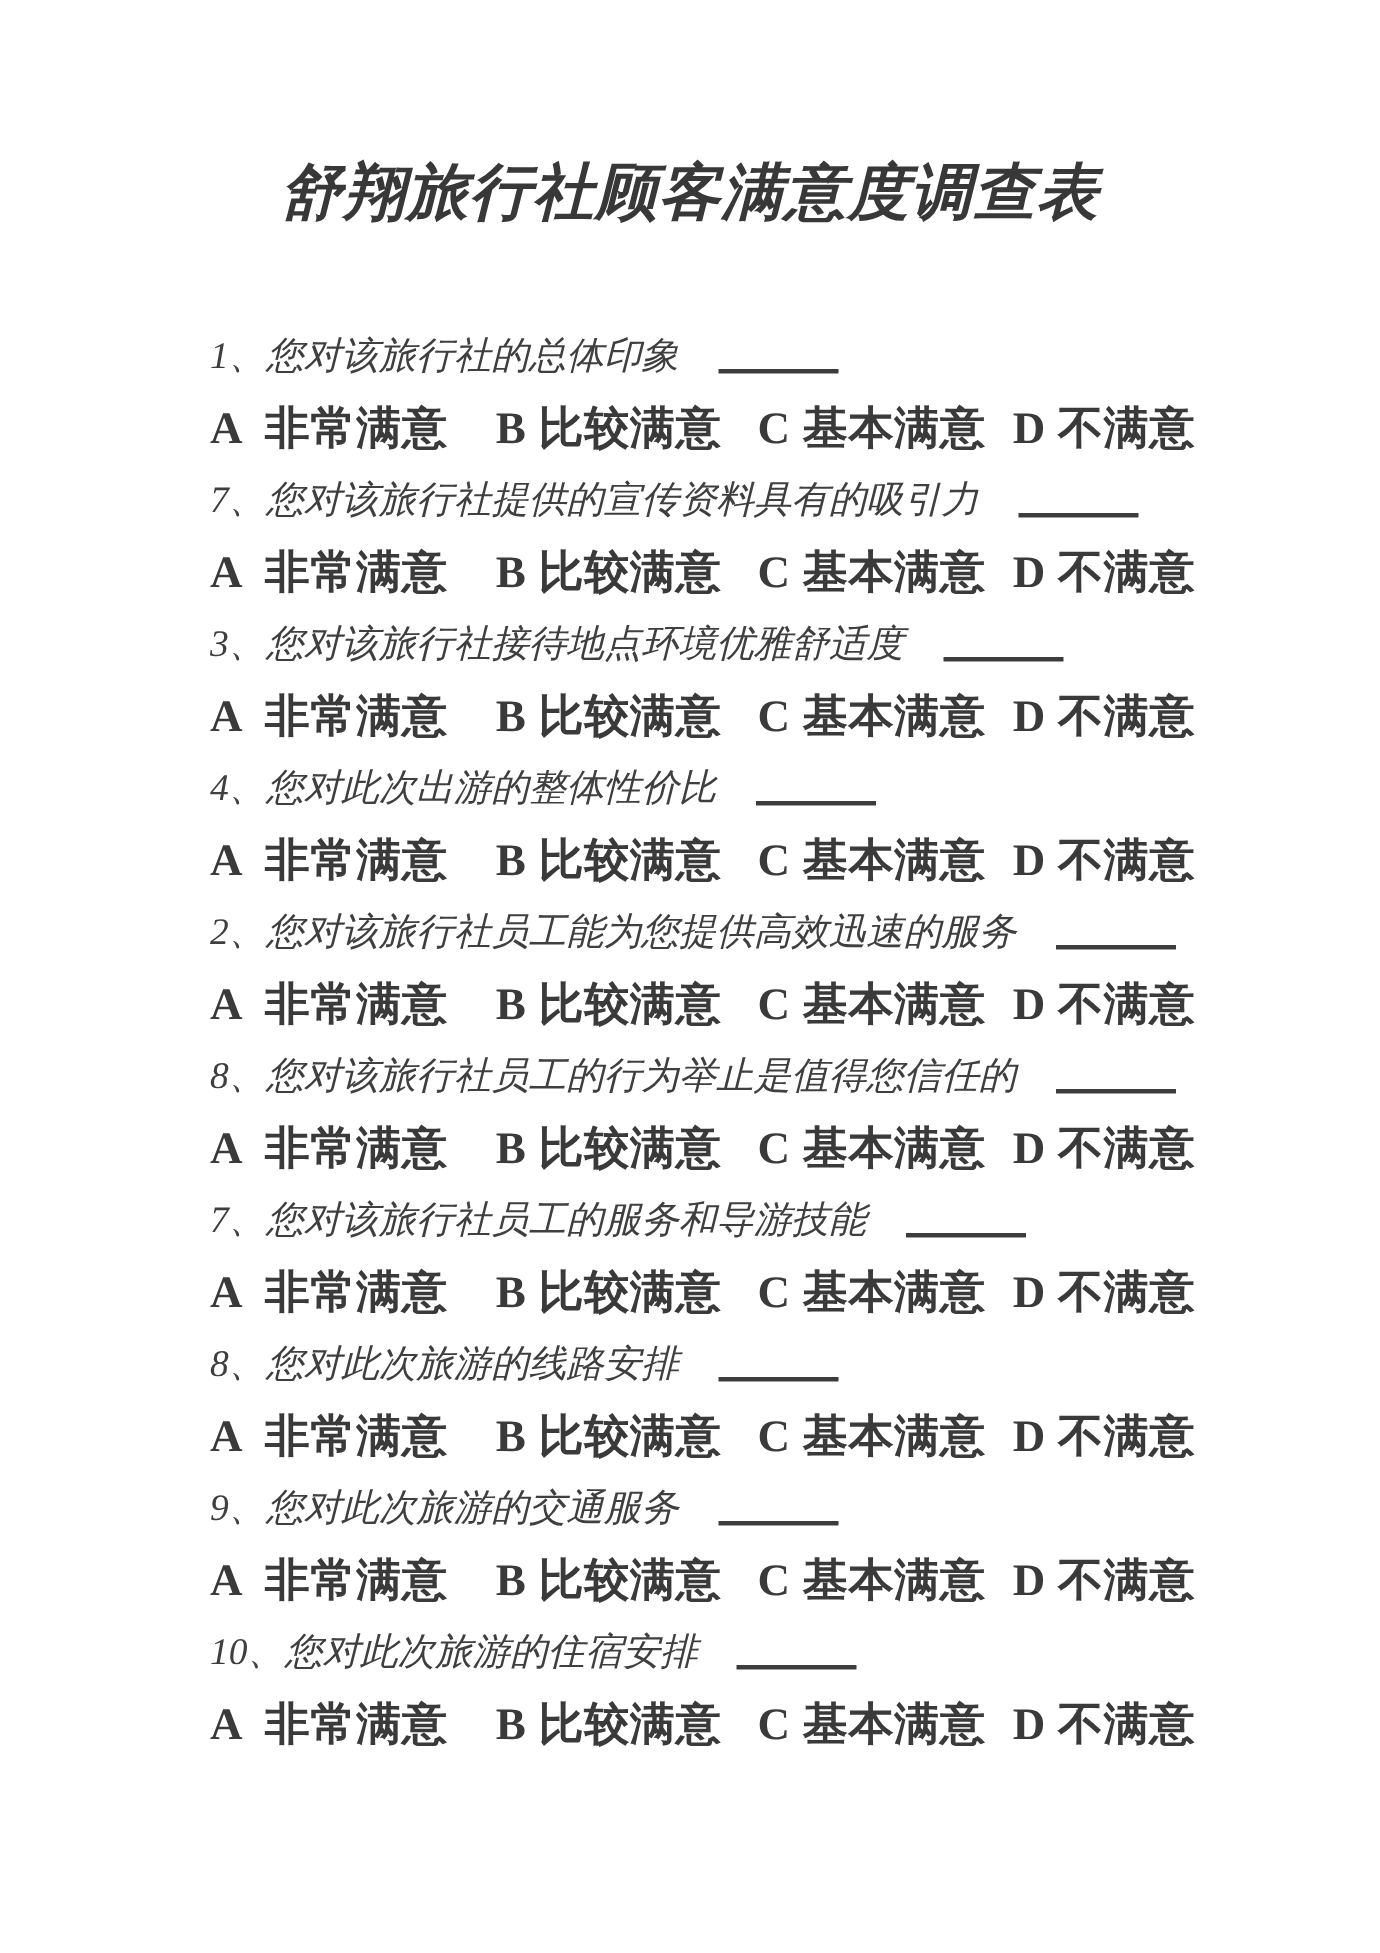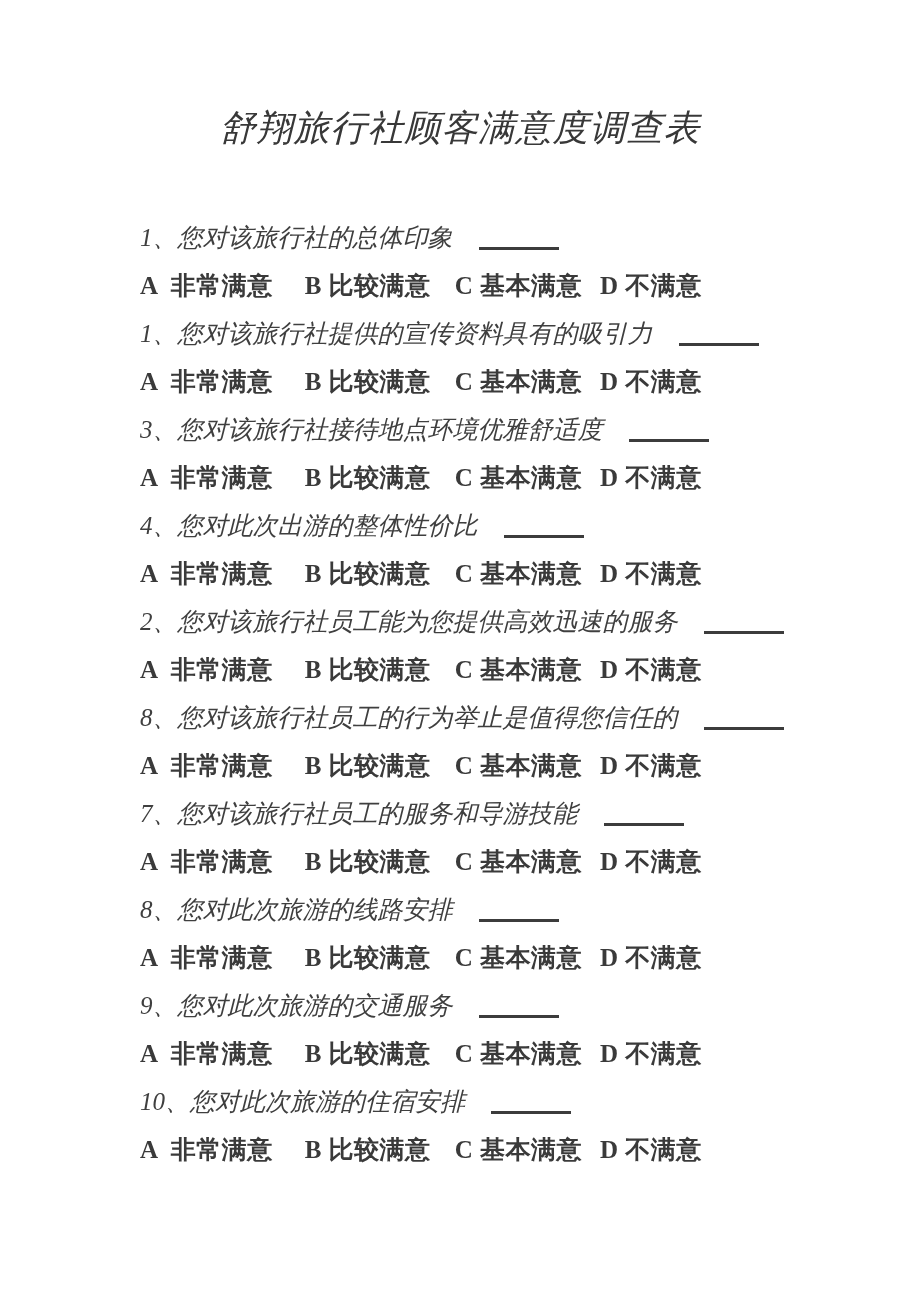--- a/index.html
+++ b/index.html
@@ -17,22 +17,22 @@
   .page {
     width: 920px;
     height: 1302px;
     box-sizing: border-box;
     background: #ffffff;
   }
   .doc-title {
     padding-top: 96px;
     line-height: 64px;
     text-align: center;
-    font-size: 36px;
-    font-weight: normal;
+    font-size: 41px;
+    font-weight: bold;
     font-style: italic;
     color: #383838;
     letter-spacing: 1px;
     font-family: "Liberation Serif", "DejaVu Serif", serif;
   }
   .content {
     margin-top: 54px;
     padding-left: 140px;
   }
   .q-line {
@@ -49,21 +49,21 @@
     display: inline-block;
     width: 80px;
     height: 0;
     border-bottom: 3px solid #3c3c3c;
     margin-left: 26px;
     vertical-align: -4px;
   }
   .o-line {
     height: 48px;
     line-height: 48px;
-    font-size: 25px;
+    font-size: 30px;
     font-weight: bold;
     white-space: nowrap;
     color: #3a3a3a;
     letter-spacing: 0.5px;
     font-family: "Liberation Serif", "DejaVu Serif", serif;
   }
   .opt { white-space: pre; }
   .opt-b { margin-left: 32px; }
   .opt-c { margin-left: 24px; }
   .opt-d { margin-left: 18px; }
@@ -76,21 +76,21 @@
   <div class="doc-title">舒翔旅行社顾客满意度调查表</div>
 
   <div class="content">
 
     <div class="q-block">
       <div class="q-line"><span>1、您对该旅行社的总体印象</span><span class="answer-blank"></span></div>
       <div class="o-line"><span class="opt opt-a">A  非常满意</span><span class="opt opt-b">B 比较满意</span><span class="opt opt-c">C 基本满意</span><span class="opt opt-d">D 不满意</span></div>
     </div>
 
     <div class="q-block">
-      <div class="q-line"><span>1、您对该旅行社提供的宣传资料具有的吸引力</span><span class="answer-blank"></span></div>
+      <div class="q-line"><span>7、您对该旅行社提供的宣传资料具有的吸引力</span><span class="answer-blank"></span></div>
       <div class="o-line"><span class="opt opt-a">A  非常满意</span><span class="opt opt-b">B 比较满意</span><span class="opt opt-c">C 基本满意</span><span class="opt opt-d">D 不满意</span></div>
     </div>
 
     <div class="q-block">
       <div class="q-line"><span>3、您对该旅行社接待地点环境优雅舒适度</span><span class="answer-blank"></span></div>
       <div class="o-line"><span class="opt opt-a">A  非常满意</span><span class="opt opt-b">B 比较满意</span><span class="opt opt-c">C 基本满意</span><span class="opt opt-d">D 不满意</span></div>
     </div>
 
     <div class="q-block">
       <div class="q-line"><span>4、您对此次出游的整体性价比</span><span class="answer-blank"></span></div>

